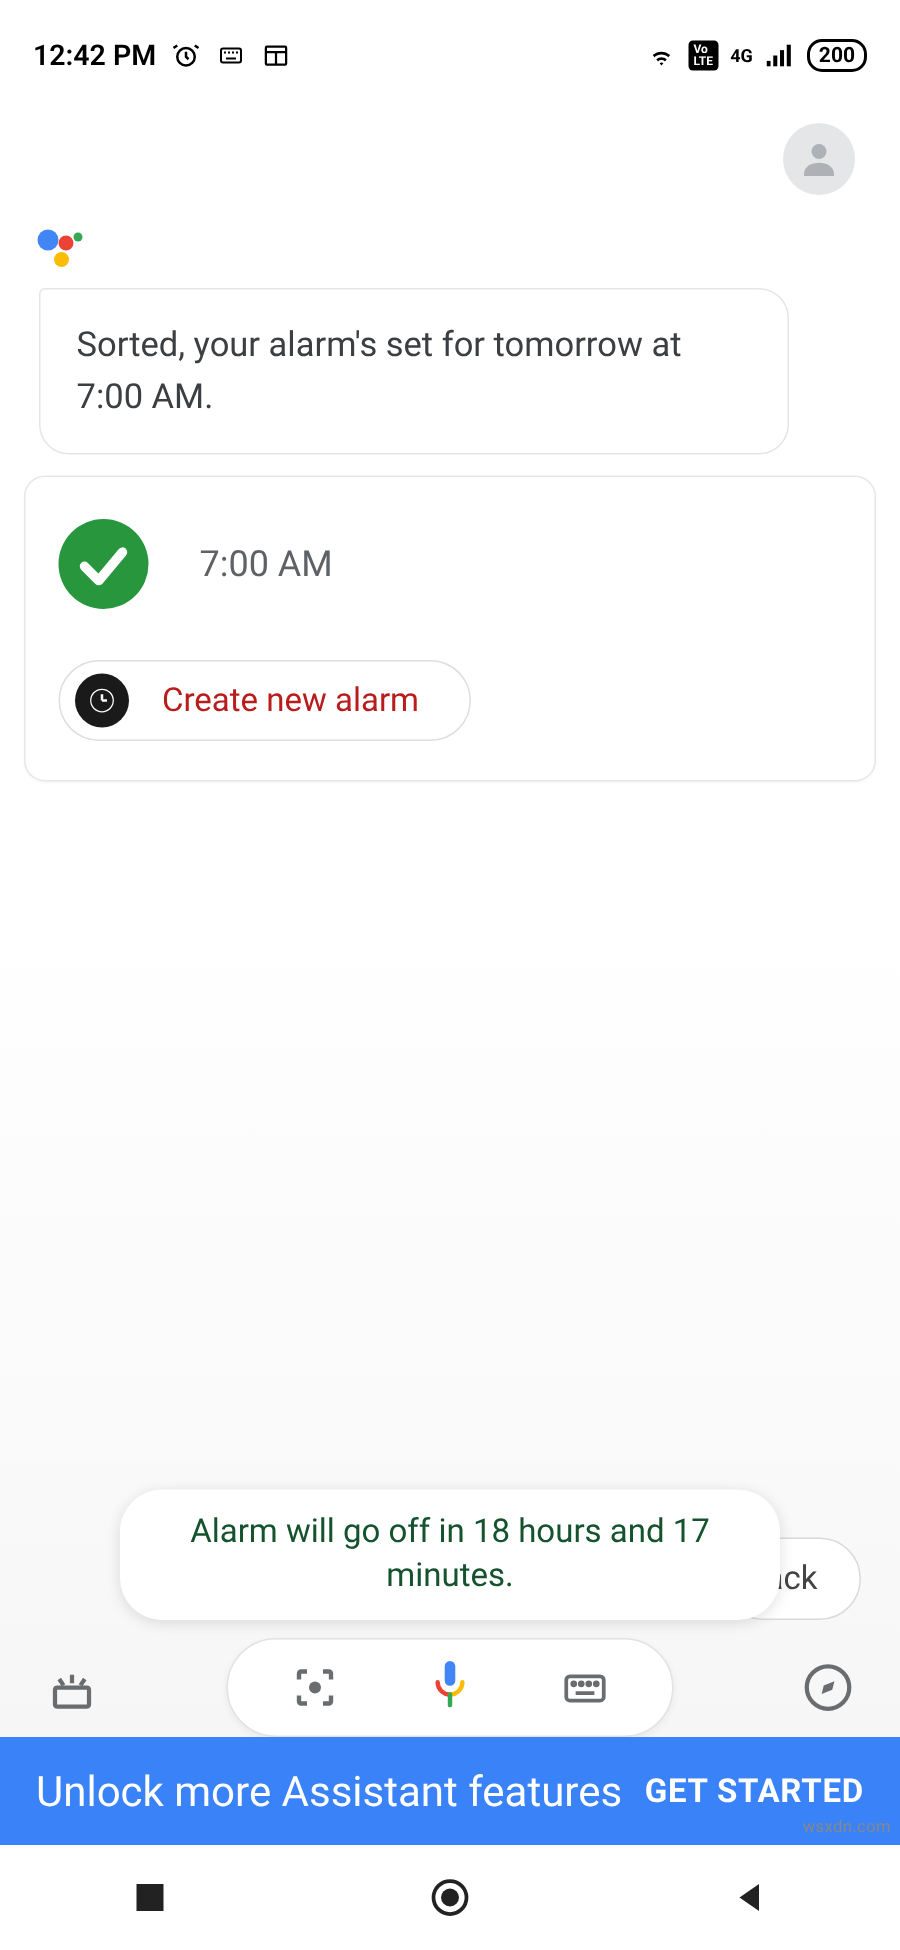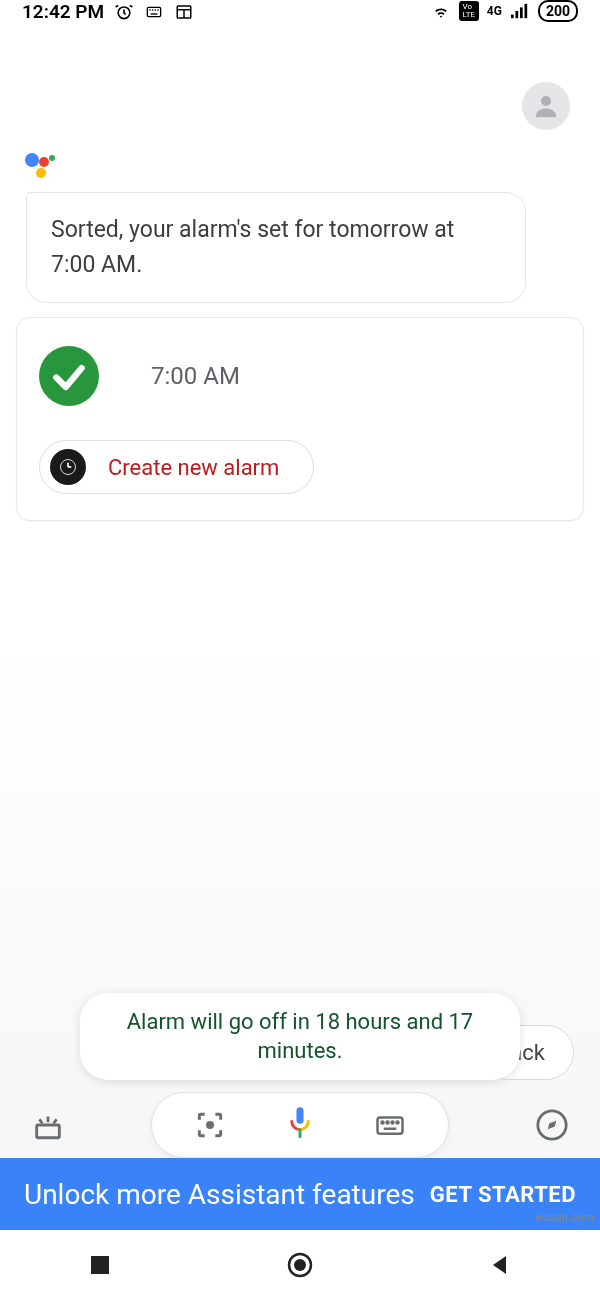--- a/index.html
+++ b/index.html
@@ -1,38 +1,38 @@
 <!DOCTYPE html>
 <html><head>
 <meta charset="utf-8">
 <style>
   * { box-sizing: border-box; margin: 0; padding: 0; }
   html, body { width: 600px; height: 1300px; font-family: -apple-system, Roboto, Arial, sans-serif; background: #fff; overflow: hidden; }
   body { display: flex; flex-direction: column; position: relative; }
 
   
-  .status-bar { height: 48px; display: flex; align-items: flex-start; justify-content: space-between; padding: 0 22px; font-size: 19px; font-weight: 600; color: #000; }
+  .status-bar { height: 48px; display: flex; align-items: flex-end; justify-content: space-between; padding: 0 22px; font-size: 19px; font-weight: 600; color: #000; }
   .status-left { display: flex; align-items: center; gap: 10px; }
   .status-right { display: flex; align-items: center; gap: 8px; }
   .status-ico { width: 20px; height: 20px; display:flex; align-items:center; justify-content:center; }
   .batt { border:2px solid #000; border-radius:10px; padding:1px 6px; font-size:14px; font-weight:700;}
 
   
   .conv { flex: 1; padding: 30px 14px 0 14px; position: relative; background: linear-gradient(#ffffff 0%, #ffffff 45%, #f4f4f4 100%); }
   .avatar-row { display:flex; justify-content:flex-end; padding-right:16px; margin-top:4px; }
   .avatar { width:48px; height:48px; border-radius:50%; background:#e4e6e8; display:flex; align-items:center; justify-content:center; }
 
   .user-bubble { max-width: 75%; margin-left:auto; margin-right:12px; margin-top:14px; background:#eef0f2; color:#5c6064; font-size:26px; padding:14px 24px; border-radius:28px; }
 
   .assistant-dots { margin: 20px 0 8px 10px; }
 
   .assistant-bubble { margin: 6px 60px 14px 12px; background:#fff; border:1px solid #e3e5e7; border-radius:20px; border-top-left-radius:4px; padding:20px 24px; font-size:23px; color:#3b3f42; line-height:1.5; }
 
   .card { margin: 10px 2px 0 2px; background:#fff; border:1px solid #e5e7e9; border-radius:14px; padding:28px 22px 26px 22px; box-shadow:0 1px 2px rgba(0,0,0,0.04); }
-  .card-row { display:flex; align-items:center; gap:52px; }
+  .card-row { display:flex; align-items:center; gap:34px; }
   .check { width:60px; height:60px; border-radius:50%; background:#27963d; display:flex; align-items:center; justify-content:center; }
   .alarm-time { font-size:24px; color:#5e6266; }
 
   .chip { margin-top:34px; display:inline-flex; align-items:center; gap:22px; border:1px solid #dcdee0; border-radius:30px; padding:8px 34px 8px 10px; }
   .chip-ico { width:36px; height:36px; border-radius:50%; background:#1a1a1a; display:flex; align-items:center; justify-content:center; }
   .chip-text { font-size:22px; color:#b91c1c; }
 
   
   .toast-layer { position:absolute; left:0; right:0; bottom:220px; display:flex; justify-content:center; pointer-events:none; }
   .back-chip { position:absolute; right:26px; bottom:0; border:1px solid #d8dadc; border-radius:28px; background:#fff; padding:14px 28px; font-size:22px; color:#444; z-index:0; pointer-events:auto;}
@@ -82,21 +82,21 @@
           <line x1="12" y1="9" x2="12" y2="20"></line>
         </svg>
     </span>
   </div>
   <div class="status-right">
     <span class="status-ico">
       <svg viewBox="0 0 24 24" width="22" height="22" fill="#000">
           <path d="M12 20l-1.5-1.8c.9-.8 2.1-.8 3 0L12 20zm-4.2-5c2.4-2.2 6-2.2 8.4 0l-1.4 1.7c-1.6-1.5-4-1.5-5.6 0L7.8 15zm-2.8-3.4c4-3.6 9.9-3.6 13.9 0l-1.4 1.7c-3.2-2.9-8-2.9-11.2 0L5 11.6z"></path>
         </svg>
     </span>
-    <span class="status-ico" style="font-size:8px;font-weight:400;background:#000;color:#fff;border-radius:3px;padding:2px 2px;line-height:1;">Vo<br>LTE</span>
+    <span class="status-ico" style="font-size:8px;font-weight:700;background:#000;color:#fff;border-radius:3px;padding:2px 2px;line-height:1;">Vo<br>LTE</span>
     <span style="font-size:12px;font-weight:700;">4G</span>
     <span class="status-ico">
       <svg viewBox="0 0 20 16" width="18" height="16" fill="#000">
           <rect x="0" y="12" width="3" height="4"></rect>
           <rect x="5" y="8" width="3" height="8"></rect>
           <rect x="10" y="4" width="3" height="12"></rect>
           <rect x="15" y="0" width="3" height="16"></rect>
         </svg>
     </span>
     <span class="batt">200</span>

